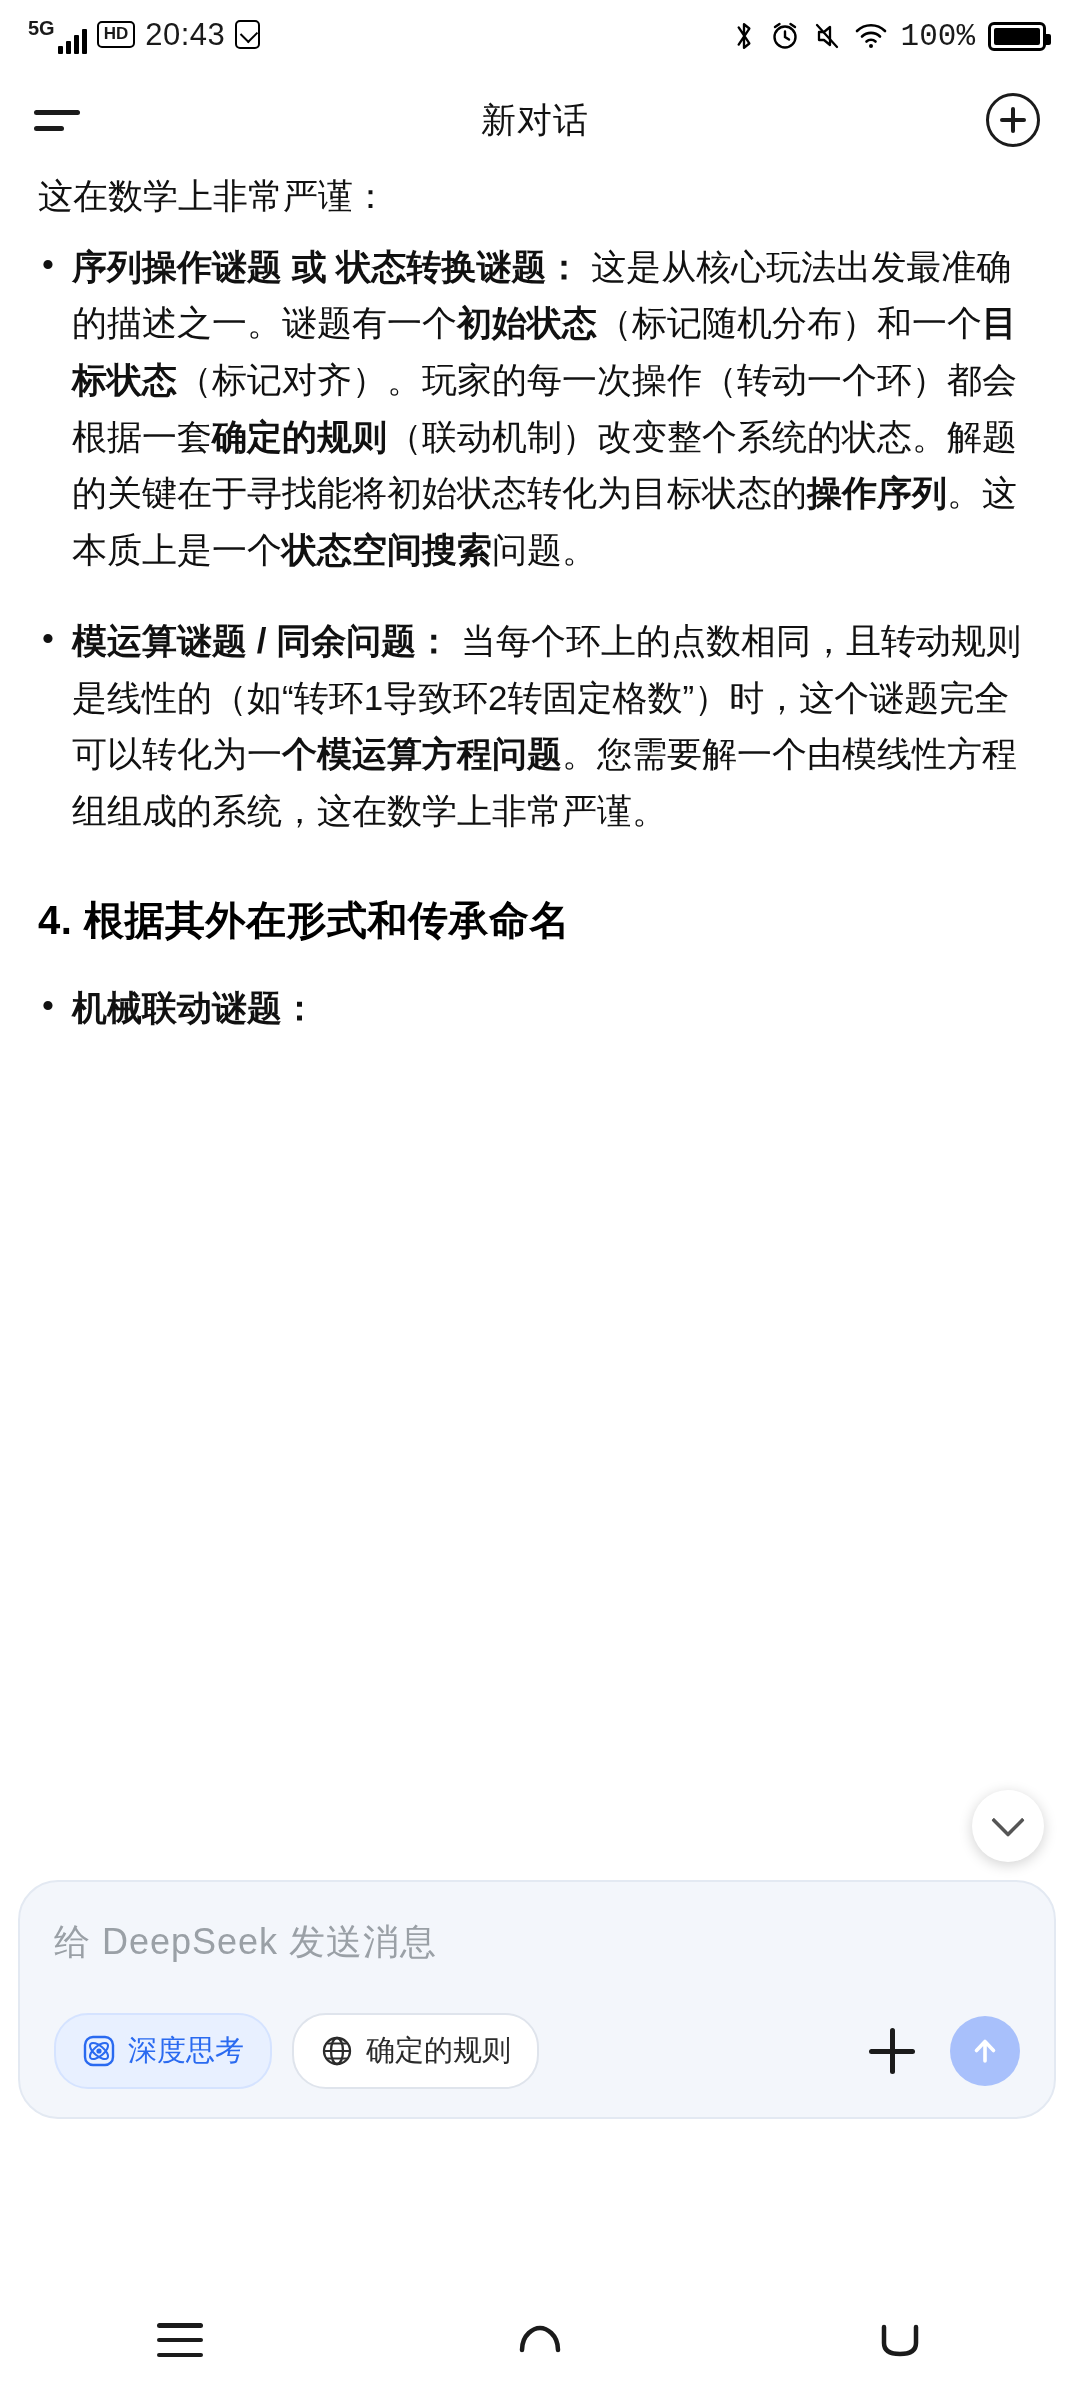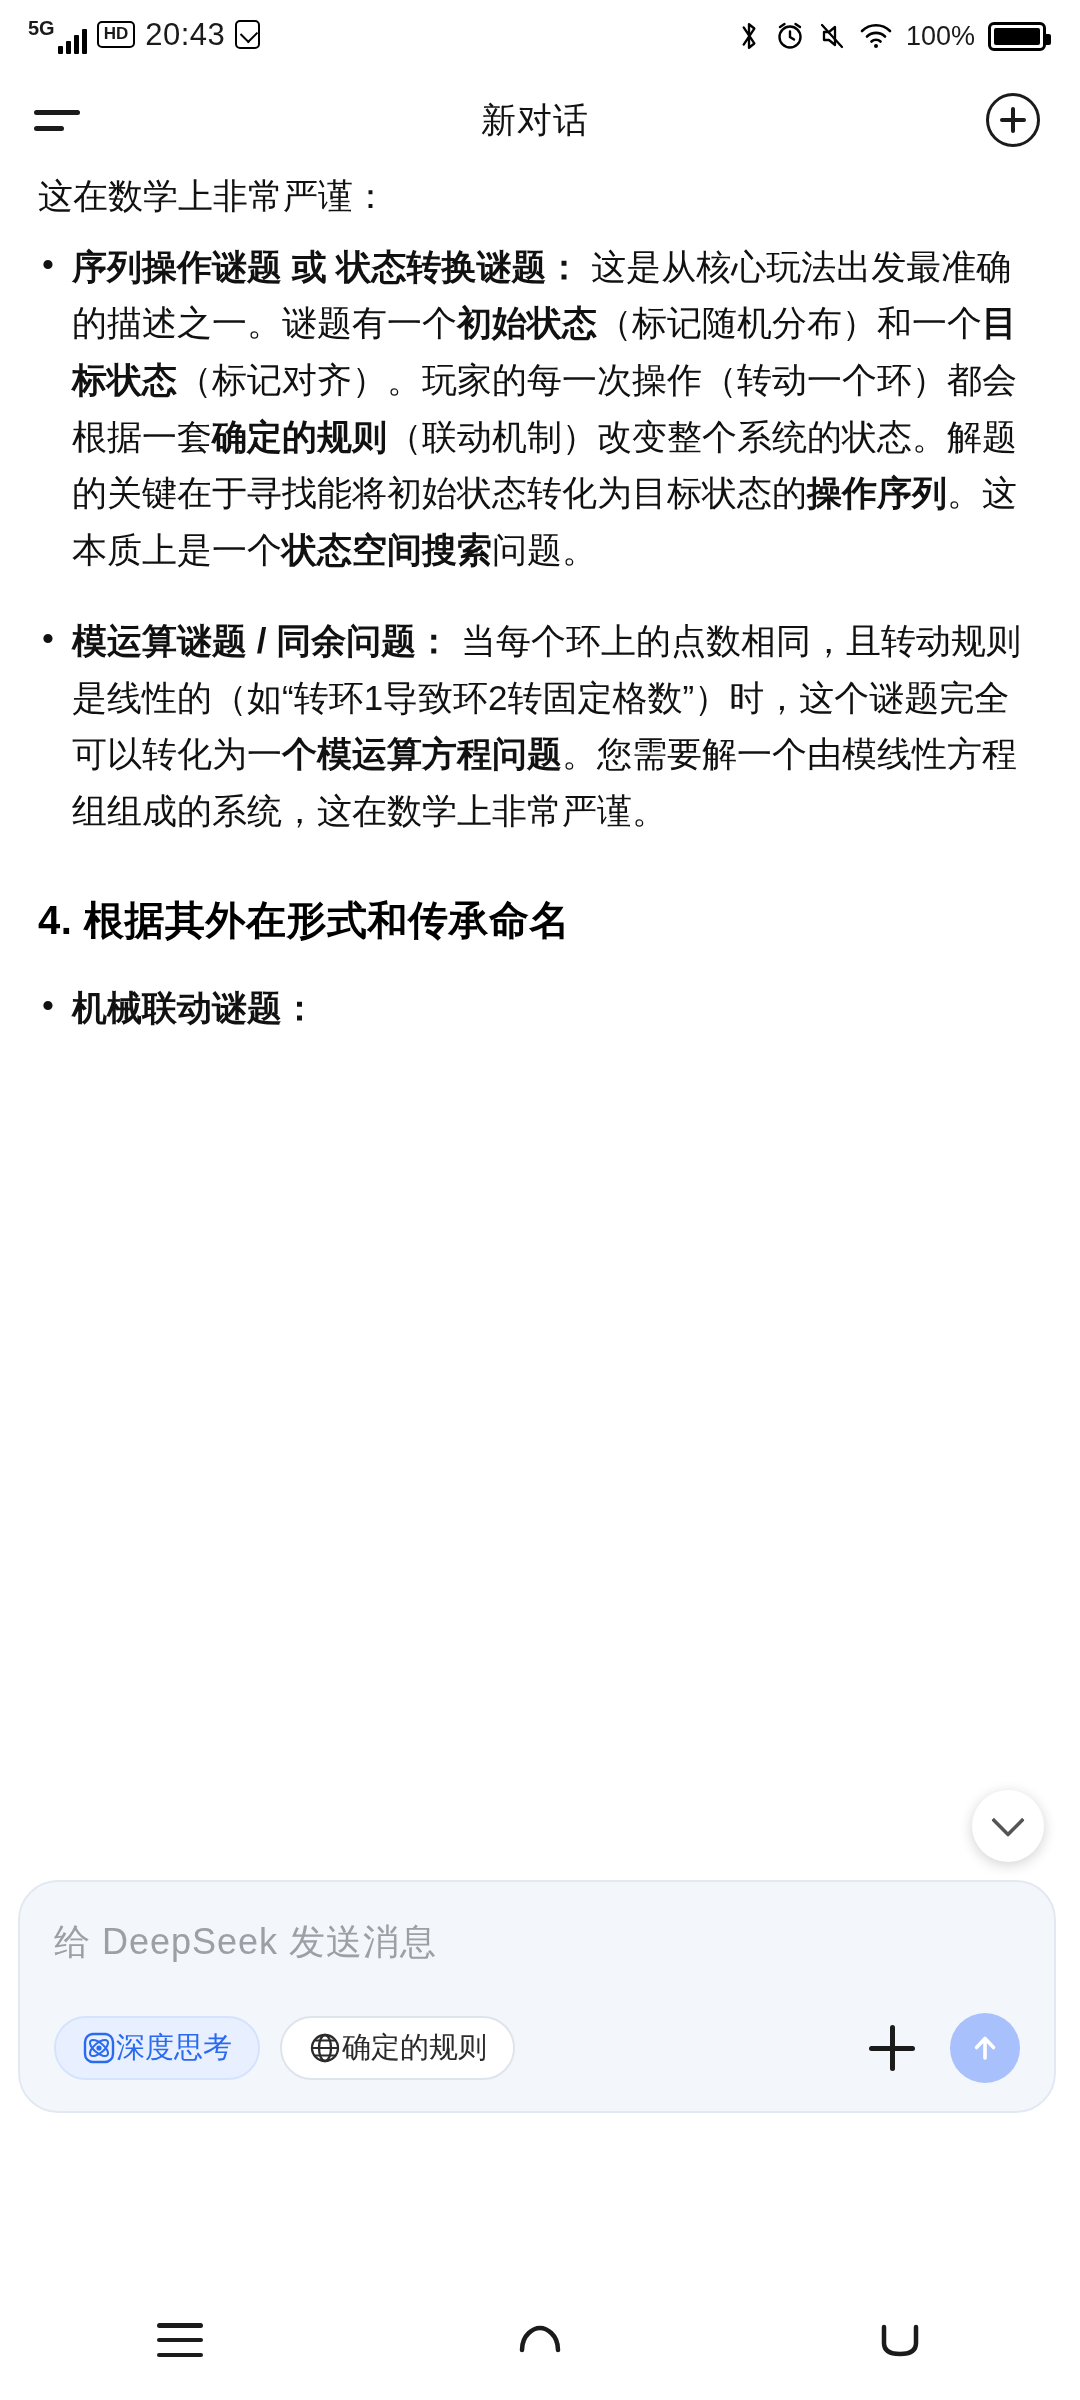--- a/index.html
+++ b/index.html
@@ -41,21 +41,21 @@
     width: 25px; height: 29px; border: 2.5px solid #000; border-radius: 5px;
     margin-bottom: 3px; position: relative;
   }
   .sb-note::after {
     content: ""; position: absolute; left: 5px; top: 6px; width: 12px; height: 10px;
     border-left: 2.5px solid #000; border-bottom: 2.5px solid #000;
     transform: rotate(-45deg); transform-origin: center;
   }
   .sb-right { display: flex; align-items: center; gap: 13px; }
   .sb-right svg { display: block; }
-  .sb-batt-txt { font-size: 27px; font-weight: 500; }
+  .sb-batt-txt { font-size: 31px; font-weight: 500; font-family: Liberation Mono, monospace; }
   .battery {
     width: 58px; height: 29px; border: 3px solid #000; border-radius: 6px;
     position: relative; padding: 3px;
   }
   .battery::after {
     content: ""; position: absolute; right: -8px; top: 9px; width: 5px; height: 11px;
     background: #000; border-radius: 0 2px 2px 0;
   }
   .battery span { display: block; height: 100%; background: #000; border-radius: 2px; }
 
@@ -126,22 +126,22 @@
   .composer {
     position: absolute; left: 18px; right: 24px; top: 1880px;
     background: #f3f6fb; border: 2px solid #e3e9f2; border-radius: 40px;
     padding: 36px 34px 28px;
   }
   .composer-placeholder {
     font-size: 36px; color: #9aa0a6; letter-spacing: 1px; margin-bottom: 46px;
   }
   .composer-row { display: flex; align-items: center; }
   .chip {
-    display: inline-flex; align-items: center; gap: 0;
-    height: 64px; padding: 0 26px; border-radius: 34px;
+    display: inline-flex; align-items: center; gap: 12px;
+    height: 76px; padding: 0 26px; border-radius: 34px;
     border: 2px solid #dfe4ec; background: #ffffff;
     font-size: 29px; color: #2b2b2b; cursor: pointer;
   }
   .chip.active {
     background: #e8f0ff; border-color: #d5e3ff; color: #2a6af0;
   }
   .chip + .chip { margin-left: 20px; }
   .chip .ic { width: 34px; height: 34px; display: block; }
   .plus-btn {
     margin-left: auto; width: 64px; height: 64px; position: relative; cursor: pointer;

